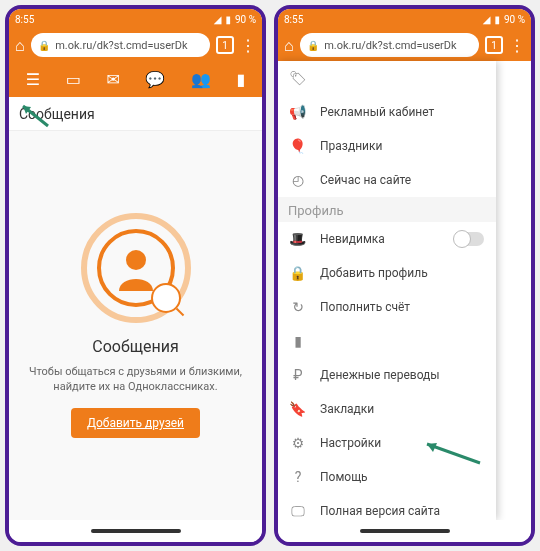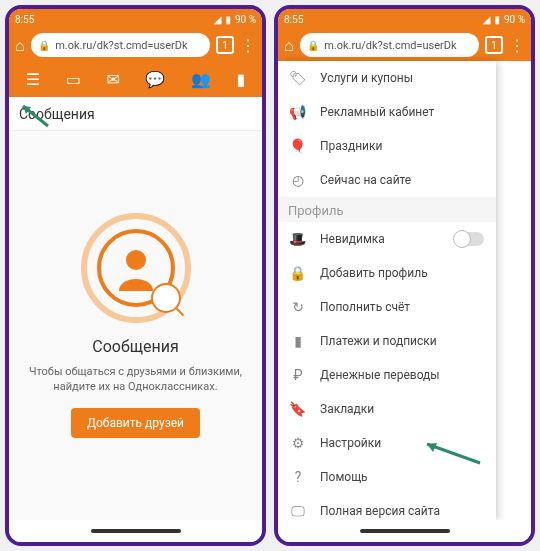--- a/index.html
+++ b/index.html
@@ -17,21 +17,21 @@
   .appnav .navicon { color: #fff; font-size: 16px; position: relative; }
   .headerrow { height: 34px; display: flex; align-items: center; padding: 0 10px; font-size: 14px; color: #333; border-bottom: 1px solid #eee; }
   .content { flex: 1; display: flex; flex-direction: column; align-items: center; justify-content: center; padding: 10px; text-align: center; background: #f9f9f9; }
   .illus { width: 110px; height: 110px; border-radius: 50%; border: 6px solid #f7c89a; display: flex; align-items: center; justify-content: center; margin-bottom: 14px; position: relative; }
   .illus-inner { width: 78px; height: 78px; border-radius: 50%; border: 4px solid #ef7c1a; display:flex; align-items:center; justify-content:center; }
   .illus-person { width: 50px; height: 50px; }
   .mag { position: absolute; right: 4px; bottom: 4px; width: 30px; height: 30px; background: #fff; border: 2px solid #ef7c1a; border-radius: 50%; }
   .mag::after { content:''; position:absolute; width:2px; height:10px; background:#ef7c1a; right:-2px; bottom:-6px; transform:rotate(-45deg); }
   .msgtitle { font-size: 16px; color: #333; margin-bottom: 8px; }
   .msgtext { font-size: 11px; color: #666; margin-bottom: 14px; line-height: 1.4; text-align: center; }
-  .btn { background: #ef7c1a; color: #fff; border: none; border-radius: 4px; padding: 8px 16px; font-size: 12px; }
+  .btn { background: #ef7c1a; color: #fff; border: none; border-radius: 4px; padding: 8px 16px; font-size: 12px; text-decoration: underline; }
   .navdot { width: 90px; height: 4px; background: #333; border-radius: 2px; margin: 8px auto; }
   
   .drawer { position: absolute; top: 52px; left: 0; width: 86%; bottom: 22px; background: #fff; box-shadow: 2px 0 8px rgba(0,0,0,.2); overflow-y: auto; }
   .drawer::-webkit-scrollbar{width:0}
   .section { font-size: 13px; color: #999; padding: 6px 10px 4px; background: #f5f5f5; }
   .row { display: flex; align-items: center; padding: 9px 12px; font-size: 12px; color: #444; gap: 14px; }
   .row .ricon { width: 16px; height: 16px; color: #888; display: flex; align-items: center; justify-content: center; font-size: 14px; }
   .row .rlabel { flex: 1; }
   .toggle { width: 30px; height: 14px; background: #ddd; border-radius: 7px; position: relative; }
   .toggle::after { content:''; width:16px; height:16px; background:#fff; border:1px solid #bbb; border-radius:50%; position:absolute; left:-1px; top:-2px; }
@@ -111,21 +111,20 @@
       <span class="lock">🔒</span>
       <span>m.ok.ru/dk?st.cmd=userDk</span>
     </div>
     <div class="tabcount">1</div>
     <span class="dots">⋮</span>
   </div>
 
   <div class="drawer" id="drawer">
       <div class="row">
         <span class="ricon">🏷</span>
-        <span class="rlabel">Услуги и купоны</span>
       </div>
       <div class="row">
         <span class="ricon">📢</span>
         <span class="rlabel">Рекламный кабинет</span>
       </div>
       <div class="row">
         <span class="ricon">🎈</span>
         <span class="rlabel">Праздники</span>
       </div>
       <div class="row">
@@ -141,21 +140,20 @@
       <div class="row">
         <span class="ricon">🔒</span>
         <span class="rlabel">Добавить профиль</span>
       </div>
       <div class="row">
         <span class="ricon">↻</span>
         <span class="rlabel">Пополнить счёт</span>
       </div>
       <div class="row">
         <span class="ricon">▮</span>
-        <span class="rlabel">Платежи и подписки</span>
       </div>
       <div class="row">
         <span class="ricon">₽</span>
         <span class="rlabel">Денежные переводы</span>
       </div>
       <div class="row">
         <span class="ricon">🔖</span>
         <span class="rlabel">Закладки</span>
       </div>
       <div class="row">

